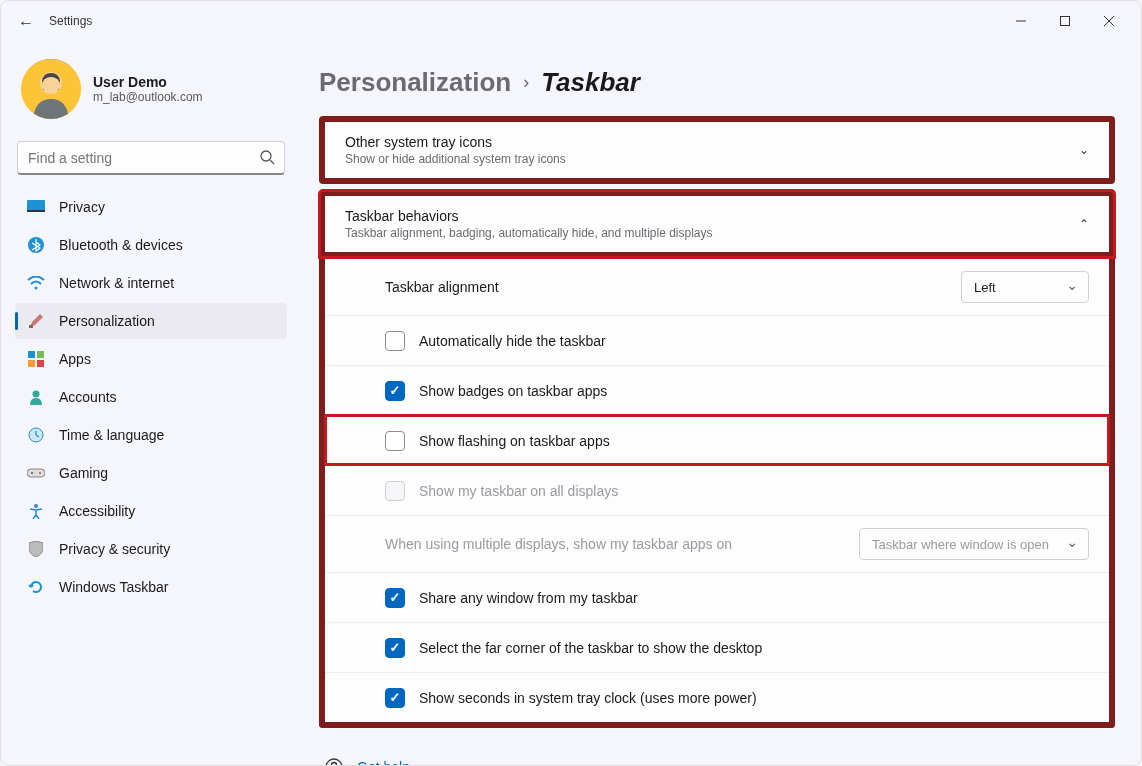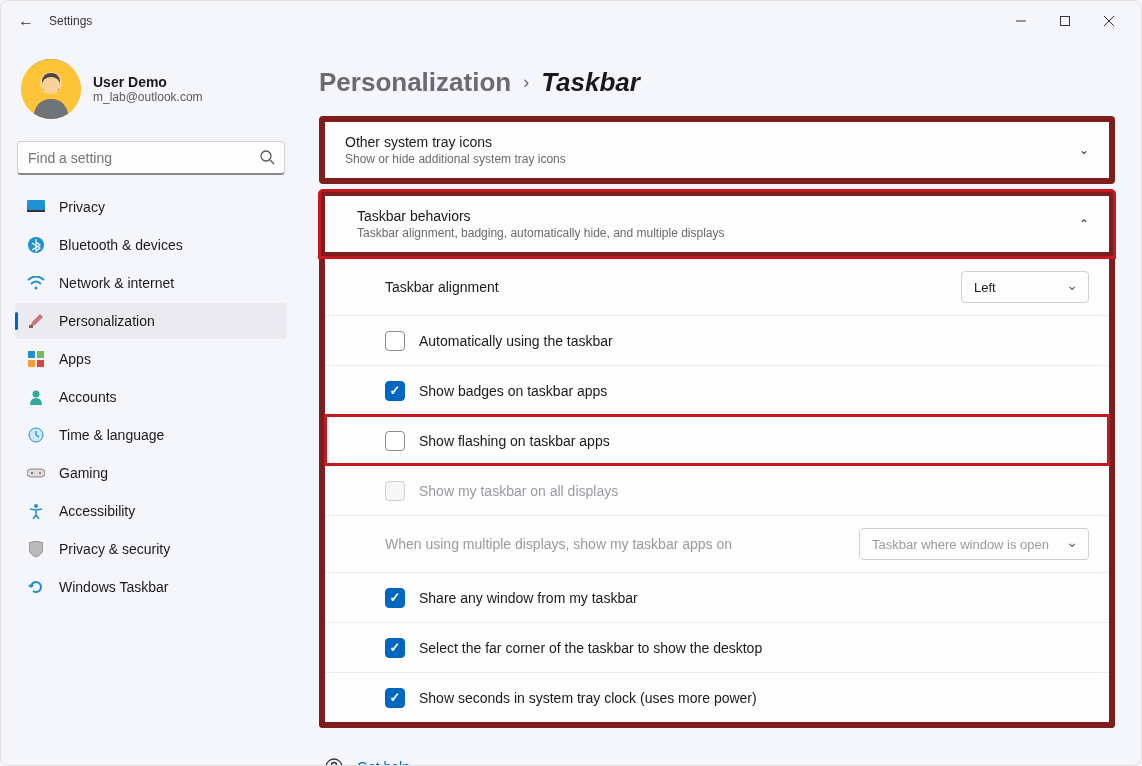--- a/index.html
+++ b/index.html
@@ -239,41 +239,41 @@
     <div class="card">
       <div class="cardhead">
         <div class="ct">
           <div class="title">Other system tray icons</div>
           <div class="sub">Show or hide additional system tray icons</div>
         </div>
         <div class="ex">⌄</div>
       </div>
     </div>
 
-    <div class="card highlight" style="margin-bottom:0;border-bottom-left-radius:0;border-bottom-right-radius:0;padding-left:12px;">
+    <div class="card highlight" style="margin-bottom:0;border-bottom-left-radius:0;border-bottom-right-radius:0;">
       <div class="cardhead">
         <div class="ct">
           <div class="title">Taskbar behaviors</div>
           <div class="sub">Taskbar alignment, badging, automatically hide, and multiple displays</div>
         </div>
         <div class="ex">⌃</div>
       </div>
     </div>
 
     <div class="card" style="border-top:none;border-top-left-radius:0;border-top-right-radius:0;">
       <div class="row alignrow">
         <div class="label">Taskbar alignment</div>
         <div class="select">
             <span>Left</span>
           </div>
       </div>
 
       <div class="row">
         <div class="checkbox"></div>
-        <div class="label">Automatically using the taskbar</div>
+        <div class="label">Automatically hide the taskbar</div>
       </div>
 
       <div class="row">
         <div class="checkbox checked"></div>
         <div class="label">Show badges on taskbar apps</div>
       </div>
 
       <div class="row highlight">
         <div class="checkbox"></div>
         <div class="label">Show flashing on taskbar apps</div>

